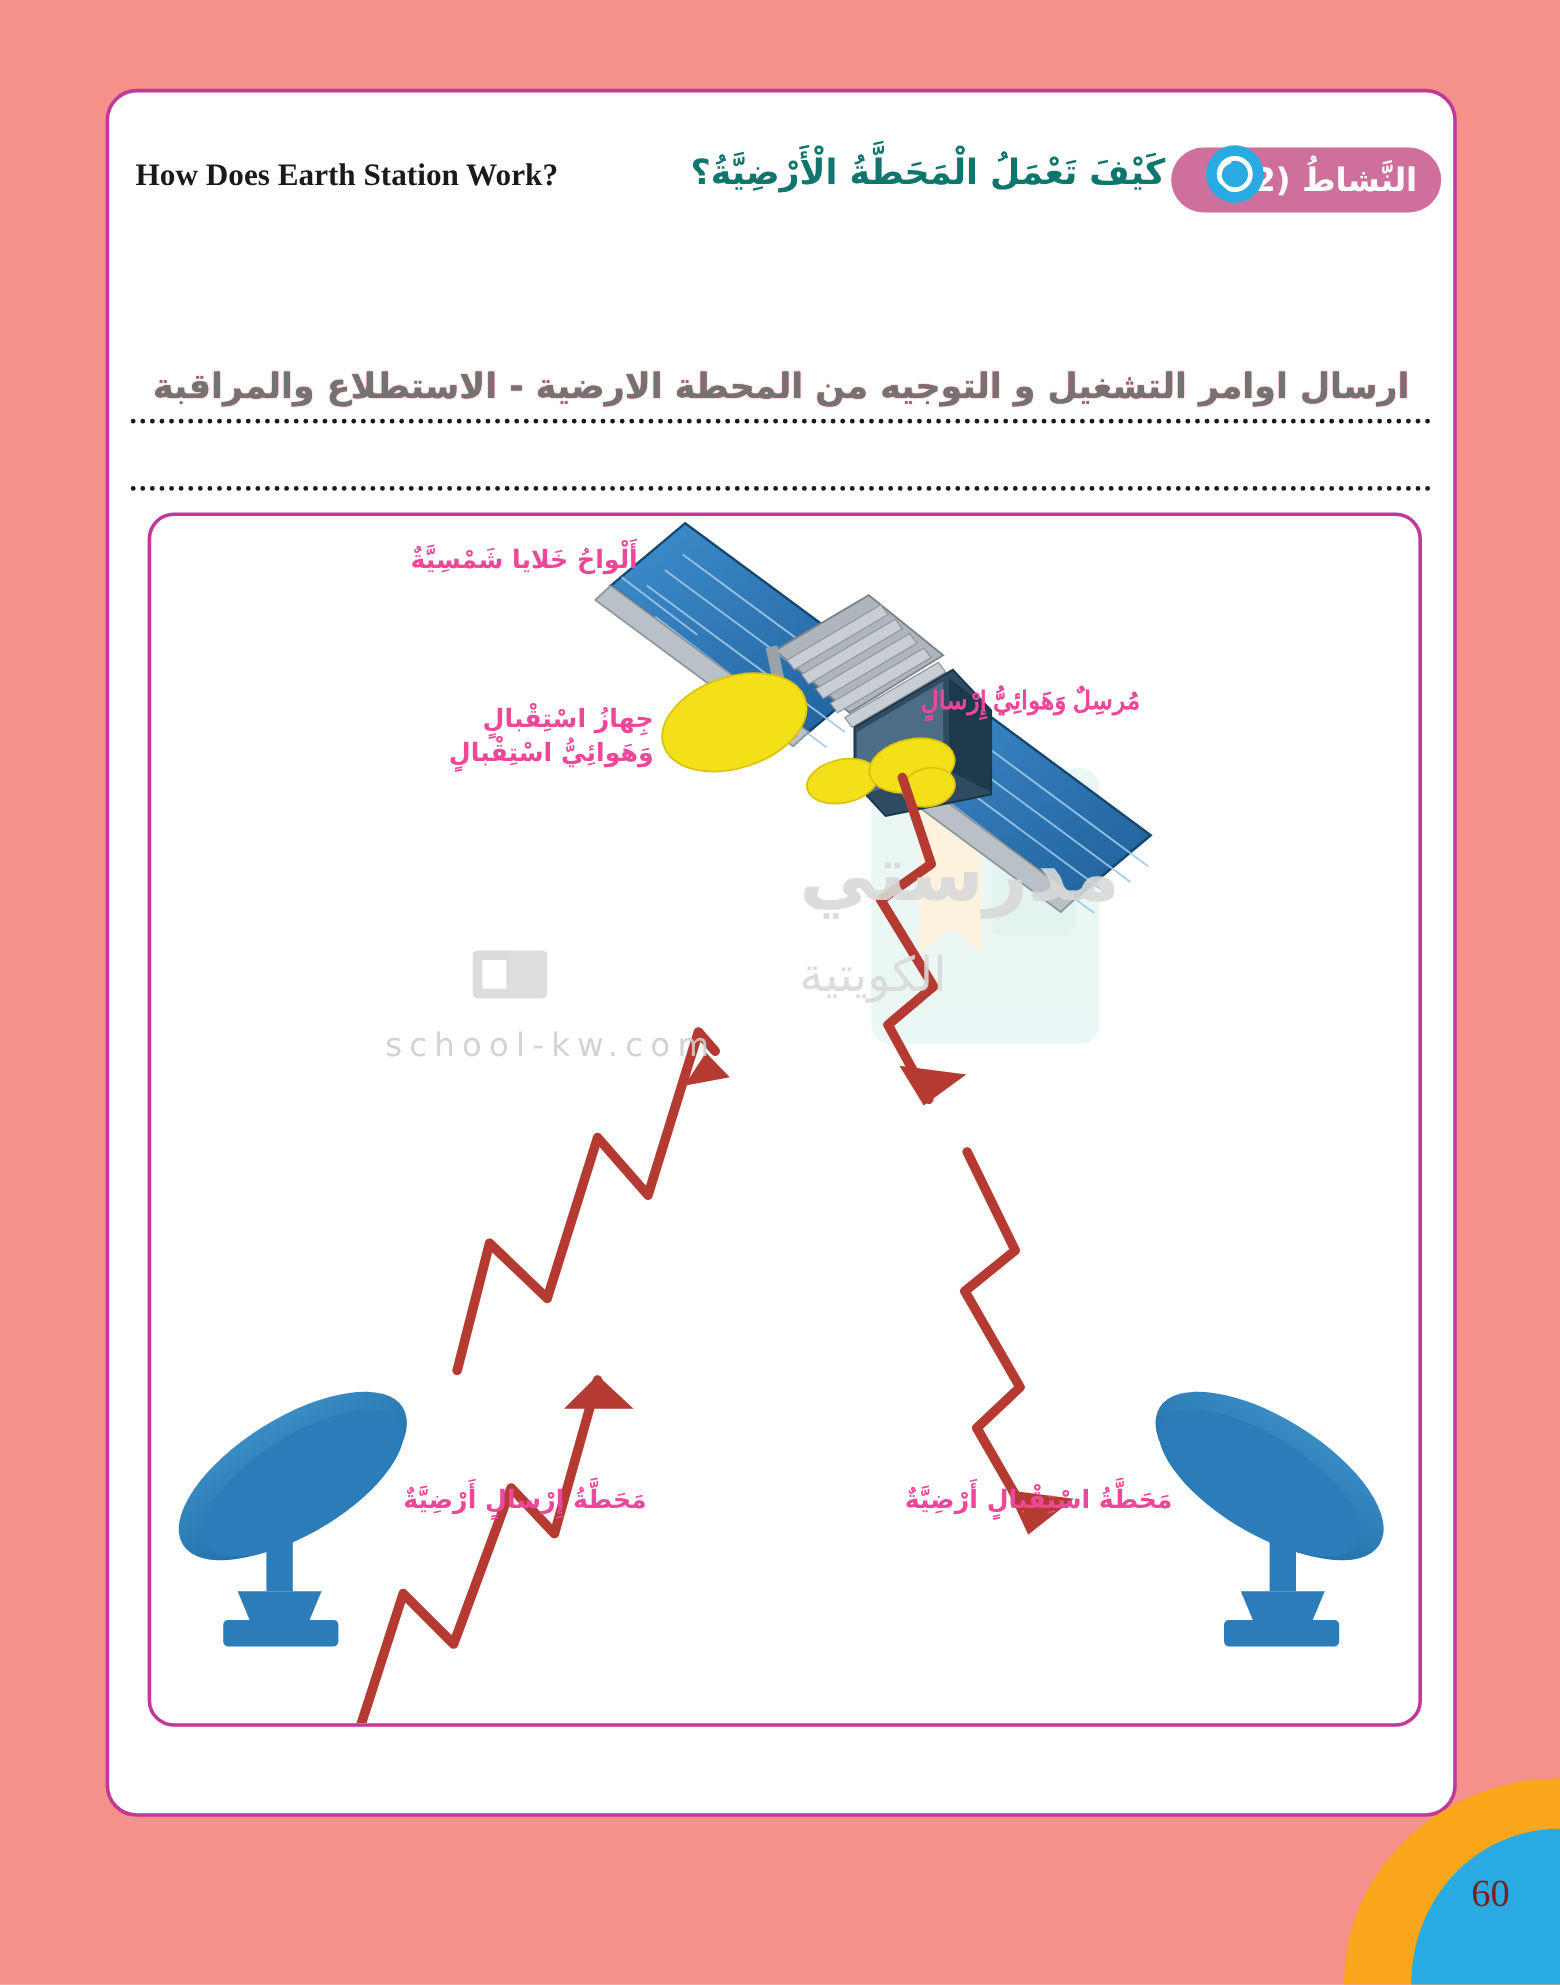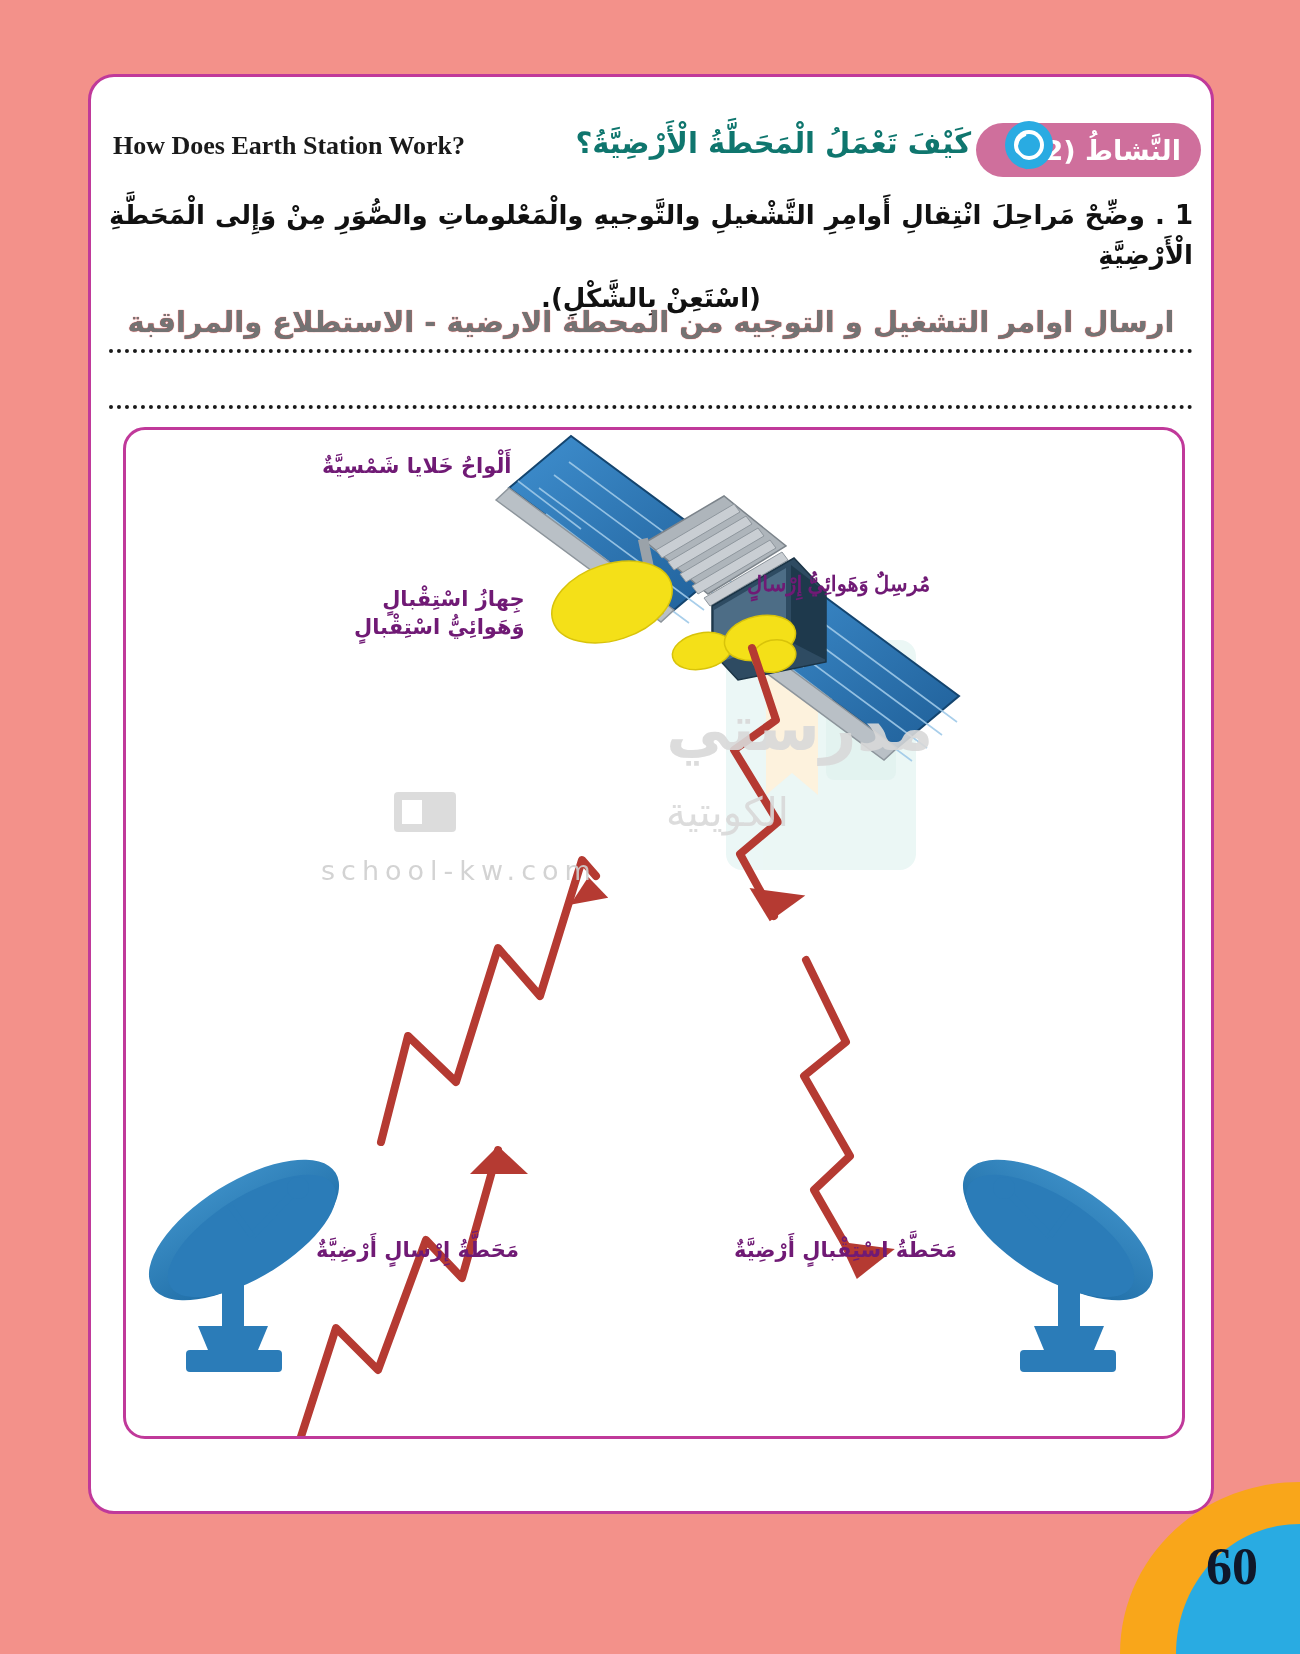--- a/index.html
+++ b/index.html
@@ -77,33 +77,33 @@
     text-shadow:0 0 1px #e8191b;
   }
   
   #figure-box{
     position:absolute;left:32px;top:350px;width:1062px;height:1012px;
     border:3px solid #c0399a;border-radius:22px;background:#fff;
     box-sizing:border-box;overflow:hidden;
   }
   #figure-svg{position:absolute;left:0;top:0;}
   .fig-label{
-    position:absolute;direction:rtl;color:#701a75;font-weight:bold;
-    font-size:21px;line-height:1.35;white-space:nowrap;
+    position:absolute;direction:rtl;color:#ec4899;font-weight:bold;
+    font-size:21px;line-height:1.35;white-space:nowrap;margin-left:20px;
   }
   #label-solar{left:196px;top:22px;text-align:center;}
   #label-receiver{left:228px;top:155px;text-align:right;}
   #label-transmitter{left:621px;top:140px;text-align:right;font-family:Liberation Serif, serif;}
   #label-station-tx{left:190px;top:806px;}
   #label-station-rx{left:608px;top:806px;}
   
   #corner-wrap{position:absolute;right:0;bottom:0;width:330px;height:190px;}
   #page-number{
     position:absolute;right:42px;bottom:58px;
-    color:#0f172a;font-size:52px;font-weight:bold;
+    color:#7f1d1d;font-size:32px;font-weight:normal;
     font-family:"Liberation Serif","DejaVu Serif",serif;
   }
 </style>
 </head>
 <body>
 
 <div id="page-card">
 
   <div id="header-row">
 
@@ -118,24 +118,20 @@
         <circle cx="30" cy="26" r="11" fill="#29abe2"></circle>
         <path d="M26 16 a12 12 0 0 0 -8 10" stroke="#ffffff" stroke-width="2.5" fill="none" stroke-linecap="round"></path>
         <rect x="9" y="38" width="24" height="6" rx="3" fill="#29abe2" transform="rotate(42 21 41)"></rect>
       </svg>
     </span>
 
     <div id="title-ar">كَيْفَ تَعْمَلُ الْمَحَطَّةُ الْأَرْضِيَّةُ؟</div>
     <div id="title-en">How Does Earth Station Work?</div>
   </div>
 
-  <div id="question-block">
-    <div>1 . وضِّحْ مَراحِلَ انْتِقالِ أَوامِرِ التَّشْغيلِ والتَّوجيهِ والْمَعْلوماتِ والصُّوَرِ مِنْ وَإِلى الْمَحَطَّةِ الْأَرْضِيَّةِ</div>
-    <div id="question-line2">(اسْتَعِنْ بِالشَّكْلِ).</div>
-  </div>
 
   <div id="answer-area">
     <div id="answer-text">ارسال اوامر التشغيل و التوجيه من المحطة الارضية - الاستطلاع والمراقبة</div>
     <div class="dotline" id="dotline-1"></div>
     <div class="dotline" id="dotline-2"></div>
   </div>
 
   <div id="figure-box">
 
     <svg id="figure-svg" width="1056" height="1006" viewBox="0 0 1056 1006">

